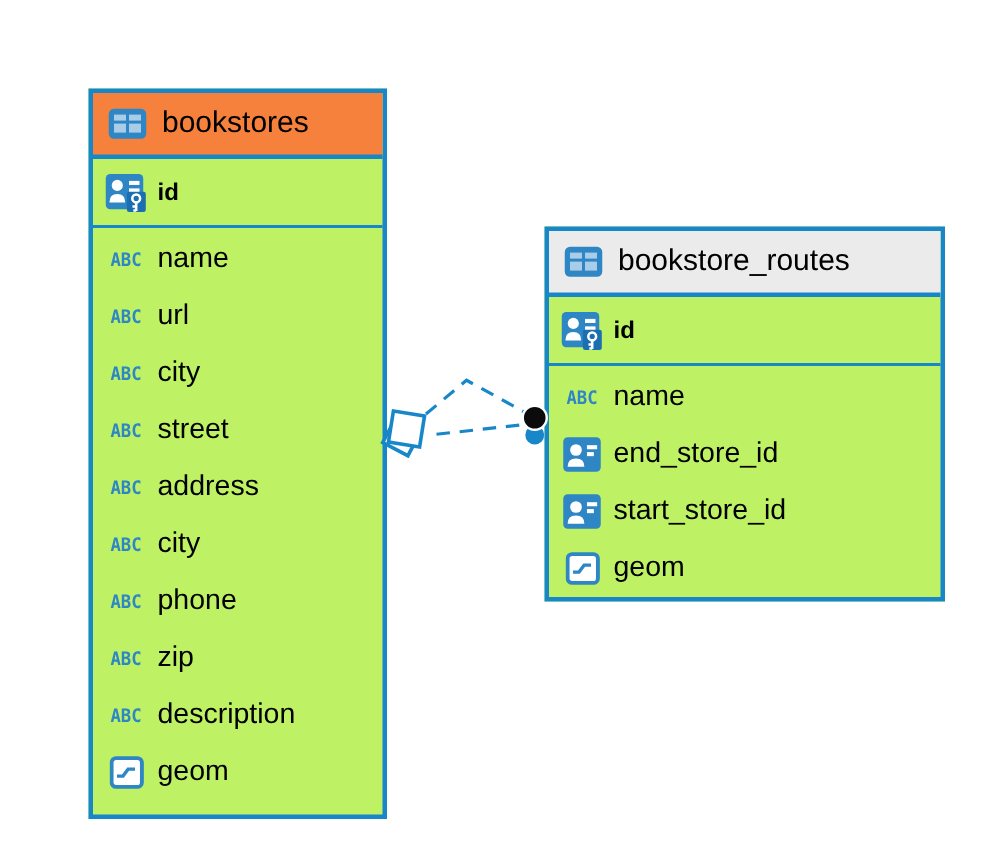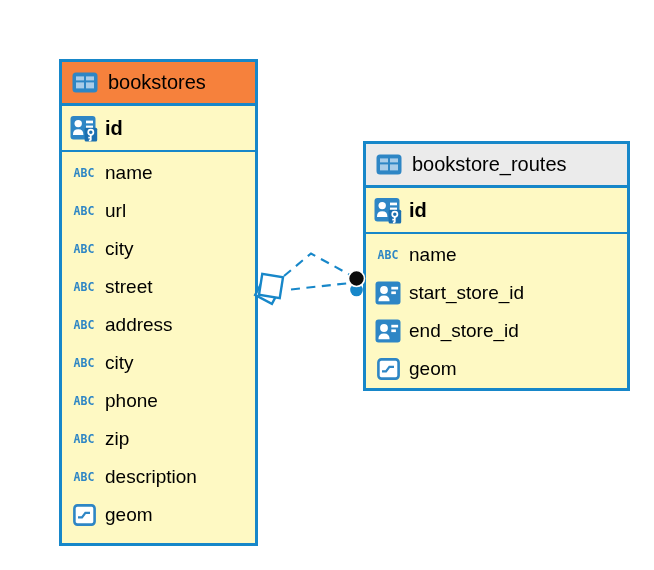--- a/index.html
+++ b/index.html
@@ -5,21 +5,21 @@
   html,body{margin:0;padding:0;}
   body{
     width:654px;height:570px;background:#ffffff;
     font-family:"Liberation Sans", sans-serif;
     position:relative;overflow:hidden;
   }
   .canvas{position:absolute;inset:0;}
 
   .etable{
     position:absolute;
-    background:#fef9c3;
+    background:#bef264;
     border:3px solid var(--blue);
     box-sizing:border-box;
   }
   .thead{
     display:flex;align-items:center;gap:9px;
     padding:0 0 0 9px;
     height:44px;
     border-bottom:3px solid var(--blue);
     font-size:20px;color:#000;
     box-sizing:border-box;
@@ -28,21 +28,21 @@
   .rows{padding:1px 0 6px 0;}
   .row{
     display:flex;align-items:center;gap:7px;
     height:38px;
     padding:0 0 0 8px;
     font-size:19px;color:#000;
     box-sizing:border-box;
   }
   .row.pk{
     height:45px;
-    font-size:20px;font-weight:bold;
+    font-size:16px;font-weight:bold;
     border-bottom:2px solid var(--blue);
     margin-bottom:2px;
   }
   .cicon{
     width:28px;min-width:28px;display:inline-flex;
     align-items:center;justify-content:center;
   }
   .abc-glyph{
     font-family:"DejaVu Sans Mono", monospace;
     font-weight:800;font-size:11.5px;letter-spacing:0px;
@@ -148,21 +148,21 @@
             <svg width="23" height="22" viewBox="0 0 23 22">
     <rect x="1.4" y="1.4" width="20.2" height="19.2" rx="3" fill="#fff" stroke="#2E86C5" stroke-width="2.6"></rect>
     <path d="M5 13.4 h4 l3.4-4.6 h4.6" fill="none" stroke="#2E86C5" stroke-width="2.2"></path>
   </svg>
           </span>
           <span class="clabel">geom</span>
         </div>
       </div>
   </section>
 
-  <section class="etable" style="left:363px;top:141px;width:267px;height:250px;">
+  <section class="etable" style="left:363px;top:151px;width:267px;height:250px;">
     <header class="thead" style="background: rgb(235, 235, 235);">
       <span class="cicon table-icon-host">
           <svg width="26" height="21" viewBox="0 0 26 21">
     <rect x="0.5" y="0.5" width="25" height="20" rx="3.5" fill="#2E86C5"></rect>
     <rect x="4" y="4.4" width="8" height="4" fill="#A9CCE8"></rect>
     <rect x="14" y="4.4" width="8" height="4" fill="#A9CCE8"></rect>
     <rect x="4" y="10.4" width="8" height="6" fill="#A9CCE8"></rect>
     <rect x="14" y="10.4" width="8" height="6" fill="#A9CCE8"></rect>
   </svg>
         </span>
@@ -193,33 +193,33 @@
         <div class="row">
           <span class="cicon">
             <svg width="26" height="24" viewBox="0 0 26 24">
     <rect x="0.5" y="0.5" width="25" height="23" rx="3" fill="#2E86C5"></rect>
     <circle cx="9" cy="9" r="3.9" fill="#fff"></circle>
     <path d="M3.4 20.2 q0-5.6 5.6-5.6 q5.6 0 5.6 5.6 z" fill="#fff"></path>
     <rect x="16.3" y="5.8" width="6.8" height="2.7" fill="#fff"></rect>
     <rect x="16.3" y="10.4" width="4.6" height="2.7" fill="#fff"></rect>
   </svg>
           </span>
-          <span class="clabel">start_store_id</span>
+          <span class="clabel">end_store_id</span>
         </div>
         <div class="row">
           <span class="cicon">
             <svg width="26" height="24" viewBox="0 0 26 24">
     <rect x="0.5" y="0.5" width="25" height="23" rx="3" fill="#2E86C5"></rect>
     <circle cx="9" cy="9" r="3.9" fill="#fff"></circle>
     <path d="M3.4 20.2 q0-5.6 5.6-5.6 q5.6 0 5.6 5.6 z" fill="#fff"></path>
     <rect x="16.3" y="5.8" width="6.8" height="2.7" fill="#fff"></rect>
     <rect x="16.3" y="10.4" width="4.6" height="2.7" fill="#fff"></rect>
   </svg>
           </span>
-          <span class="clabel">end_store_id</span>
+          <span class="clabel">start_store_id</span>
         </div>
         <div class="row">
           <span class="cicon">
             <svg width="23" height="22" viewBox="0 0 23 22">
     <rect x="1.4" y="1.4" width="20.2" height="19.2" rx="3" fill="#fff" stroke="#2E86C5" stroke-width="2.6"></rect>
     <path d="M5 13.4 h4 l3.4-4.6 h4.6" fill="none" stroke="#2E86C5" stroke-width="2.2"></path>
   </svg>
           </span>
           <span class="clabel">geom</span>
         </div>

